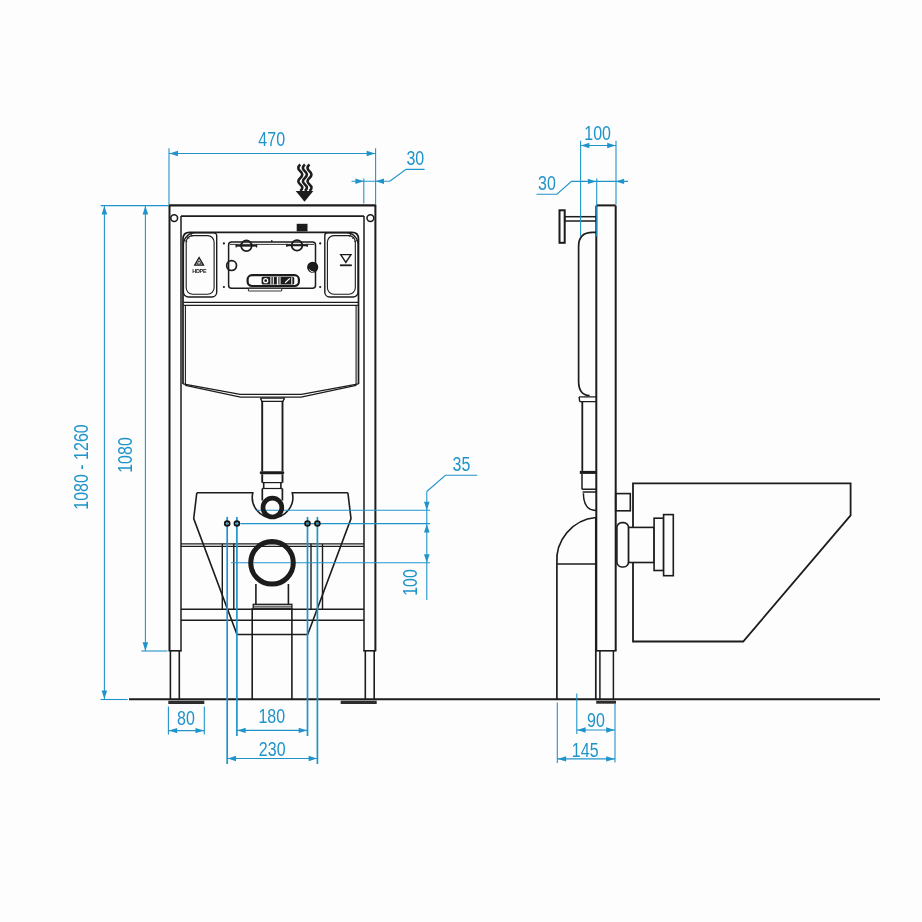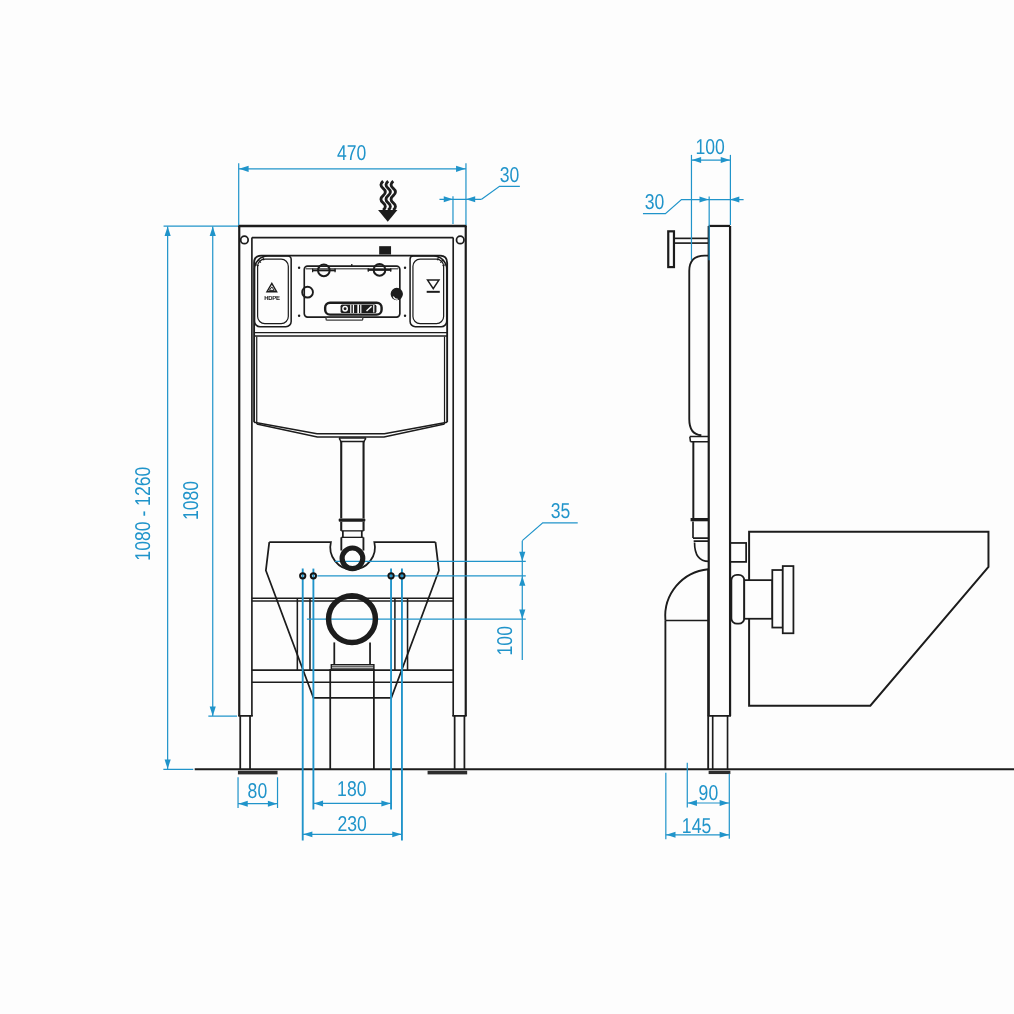--- a/index.html
+++ b/index.html
@@ -1,16 +1,16 @@
 <!DOCTYPE html>
 <html><head>
 <meta charset="utf-8">
 <style>
   html,body{margin:0;padding:0;background:#ffffff;}
-  .wrap{width:824px;height:922px;position:relative;background:#fdfdfd;padding-left:48px;}
+  .wrap{width:824px;height:922px;position:relative;background:#fdfdfd;}
   text{font-family:"Liberation Sans",sans-serif;}
 </style>
 </head>
 <body>
 <div class="wrap">
 <svg width="922" height="922" viewBox="0 0 922 922">
 <rect x="0" y="0" width="922" height="922" fill="#fdfdfd"></rect>
 
 <g stroke="#1c1c1c" fill="none" stroke-width="1.6" stroke-linecap="butt">
 

